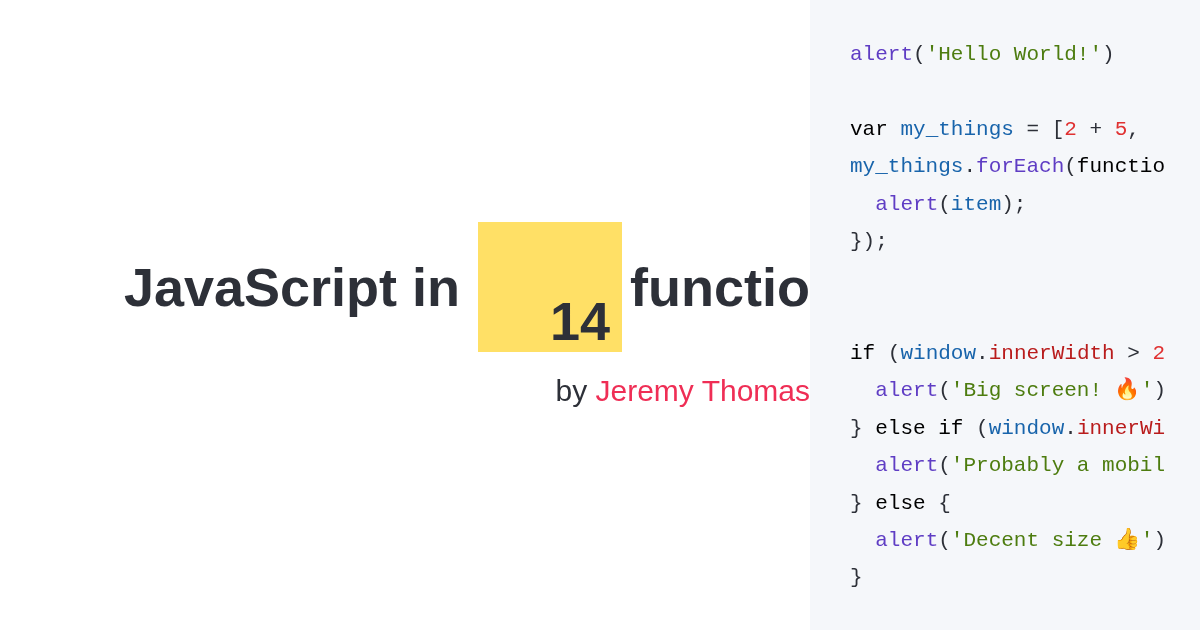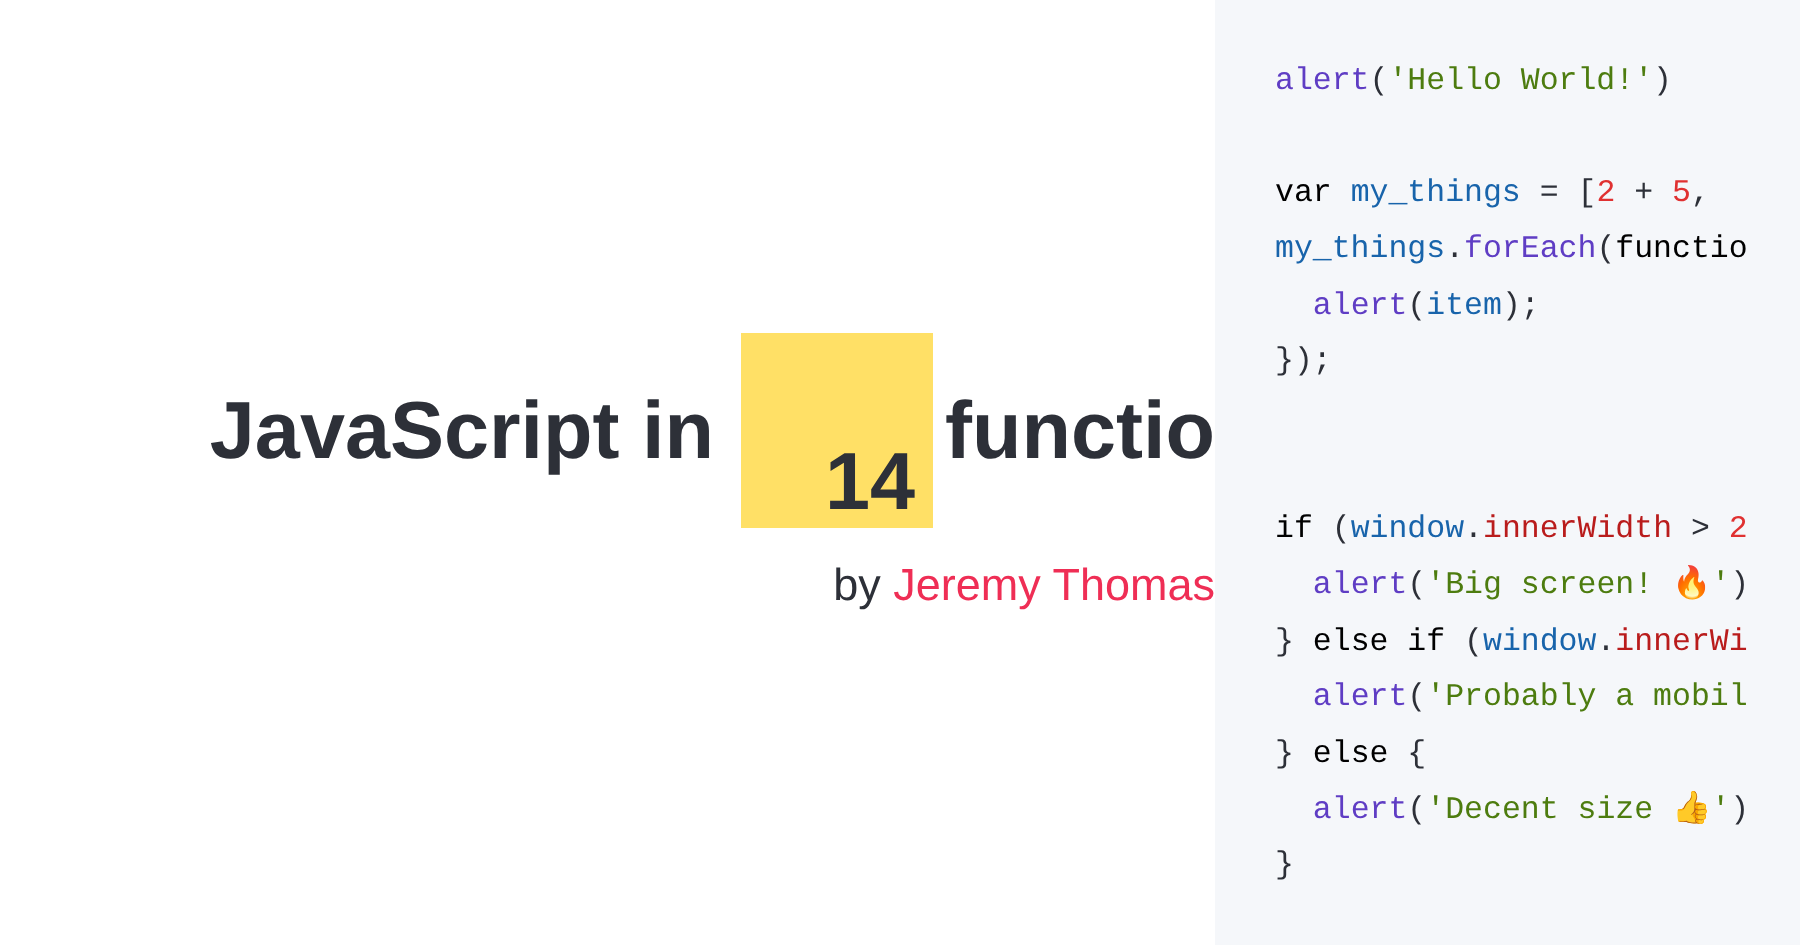--- a/index.html
+++ b/index.html
@@ -27,21 +27,21 @@
   display: flex;
   align-items: center;
   flex-wrap: wrap;
 }
 .title .pre { margin-right: 18px; }
 .title .number-box {
   display: inline-flex;
   align-items: center;
   justify-content: flex-end;
   background: #ffe066;
-  width: 128px;
+  width: 144px;
   height: 130px;
   padding-right: 12px;
   margin-right: 8px;
   position: relative;
 }
 .title .number-box span {
   font-size: 54px;
   font-weight: 700;
   color: #2d3038;
   position: relative;

